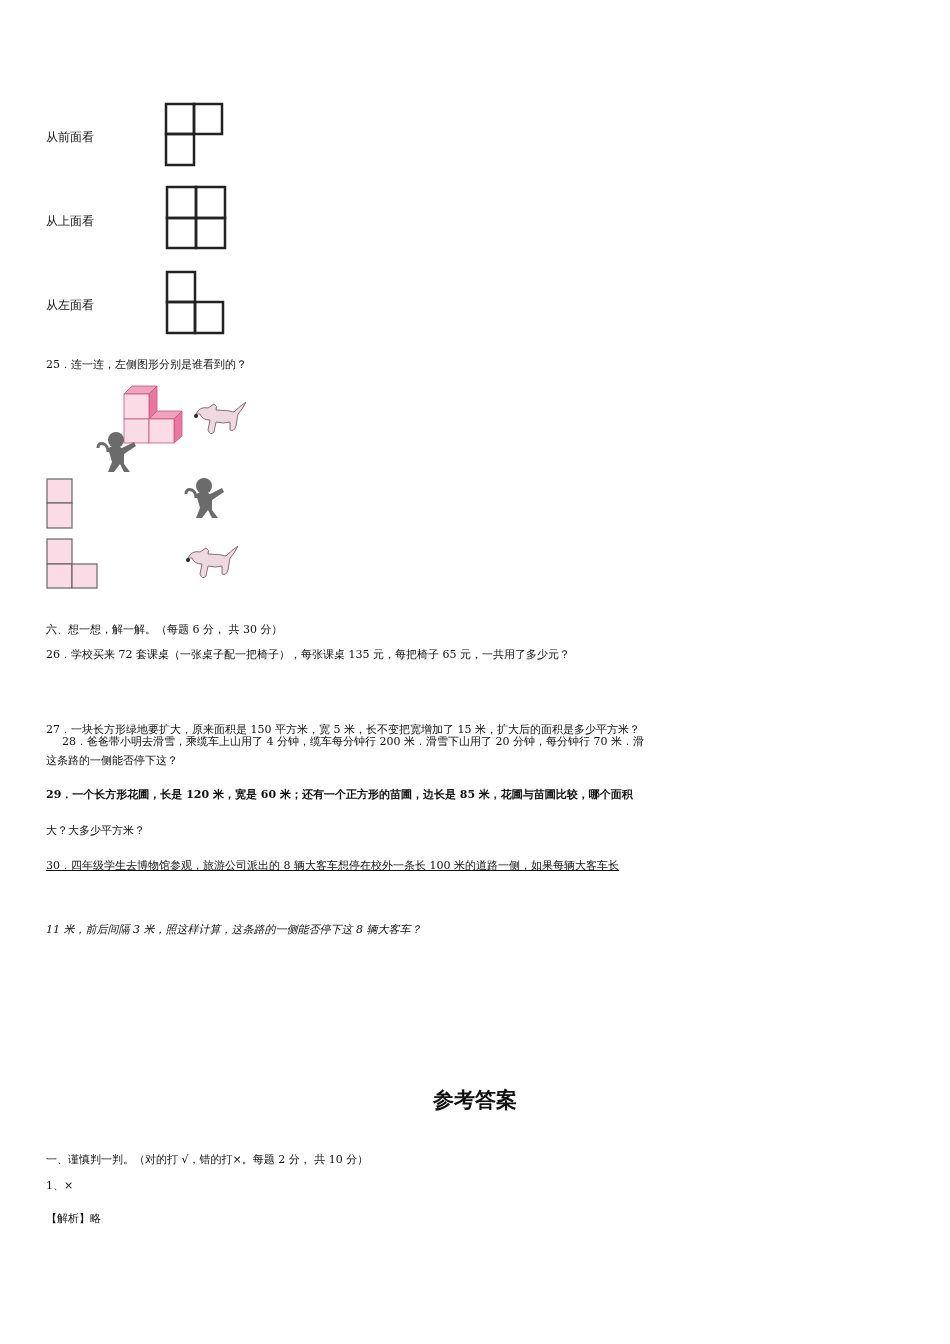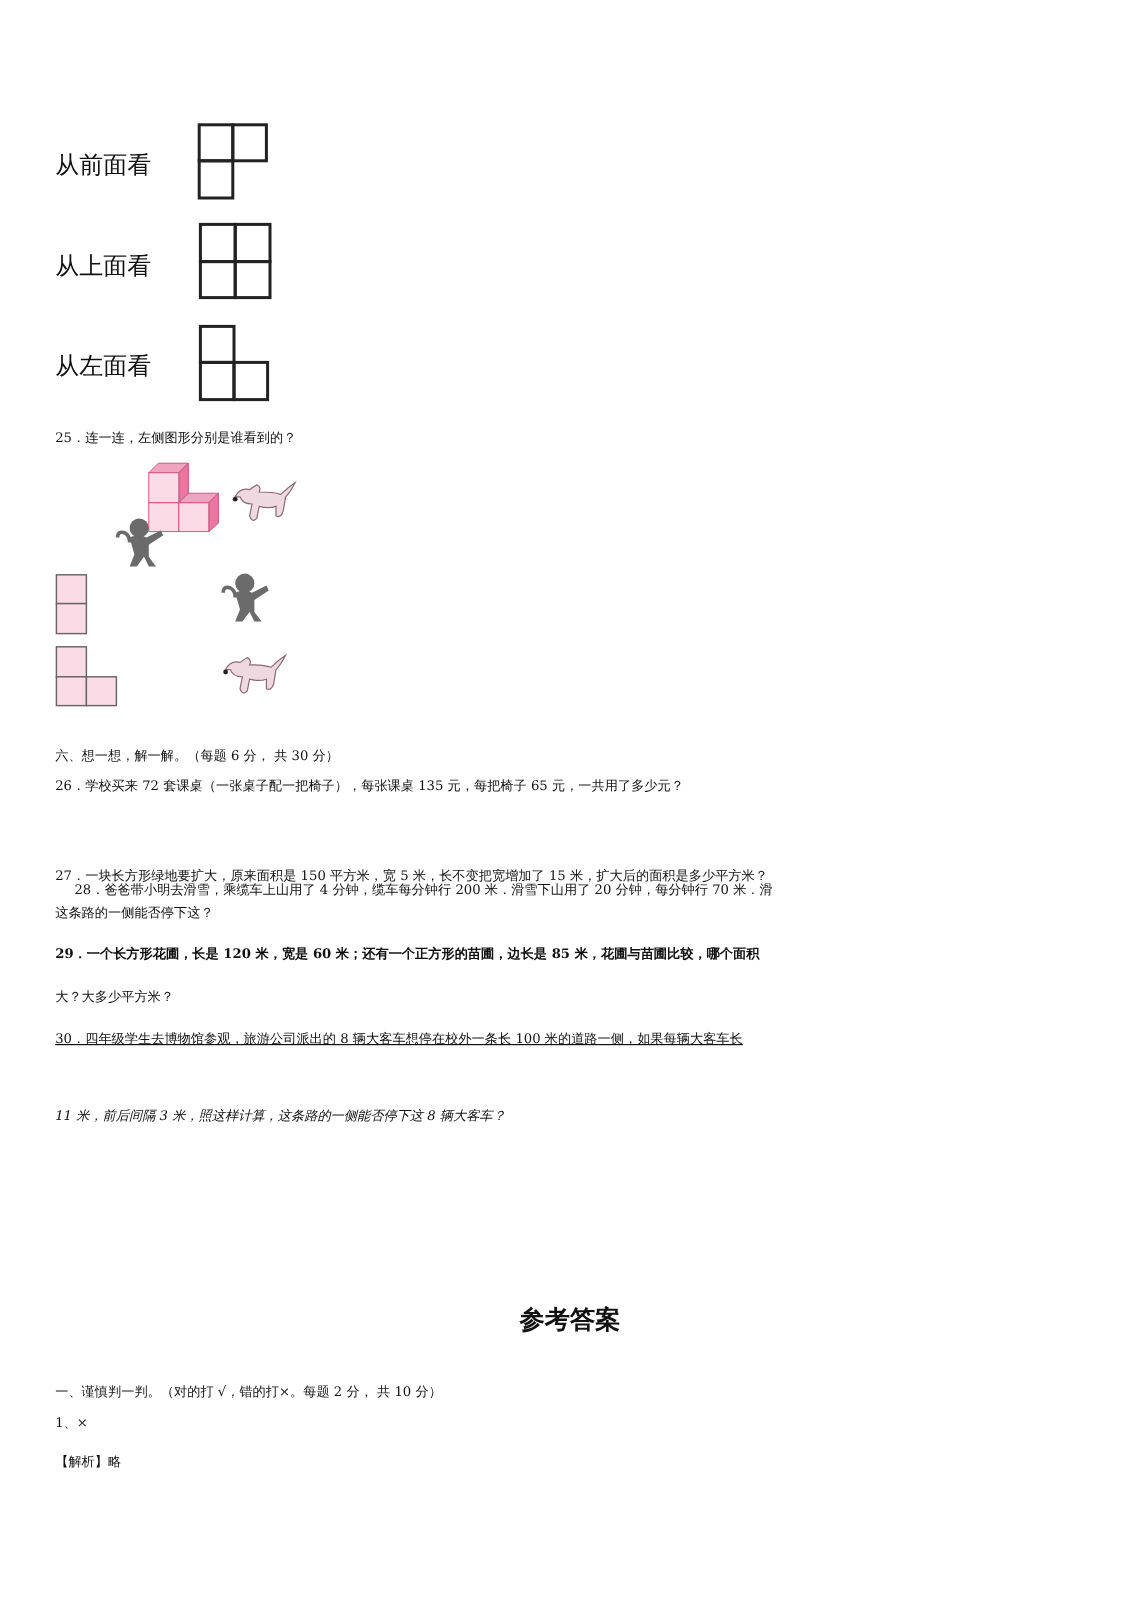--- a/index.html
+++ b/index.html
@@ -1,20 +1,20 @@
 <!DOCTYPE html>
 <html><head>
 <meta charset="utf-8">
 <style>
   html, body { margin: 0; padding: 0; background: #ffffff; }
   body { width: 950px; height: 1344px; position: relative; overflow: hidden;
          font-family: "DejaVu Serif", "Liberation Serif", serif; color: #111; }
   .abs { position: absolute; }
   .txt { font-size: 11px; white-space: nowrap; line-height: 20px; }
-  .view-label { font-size: 20px; }
+  .view-label { font-size: 12px; }
   .title { font-family: "DejaVu Sans", "Liberation Sans", sans-serif; font-weight: bold; font-size: 21px; }
   svg { position: absolute; overflow: visible; }
 </style>
 </head>
 <body>
 
 <div class="abs txt view-label" style="left:46px;top:127px;">从前面看</div>
 <svg style="left:165px;top:103px;" width="60" height="64">
   <g fill="none" stroke="#222" stroke-width="2.5">
     <rect x="1" y="1" width="28" height="30"></rect>

